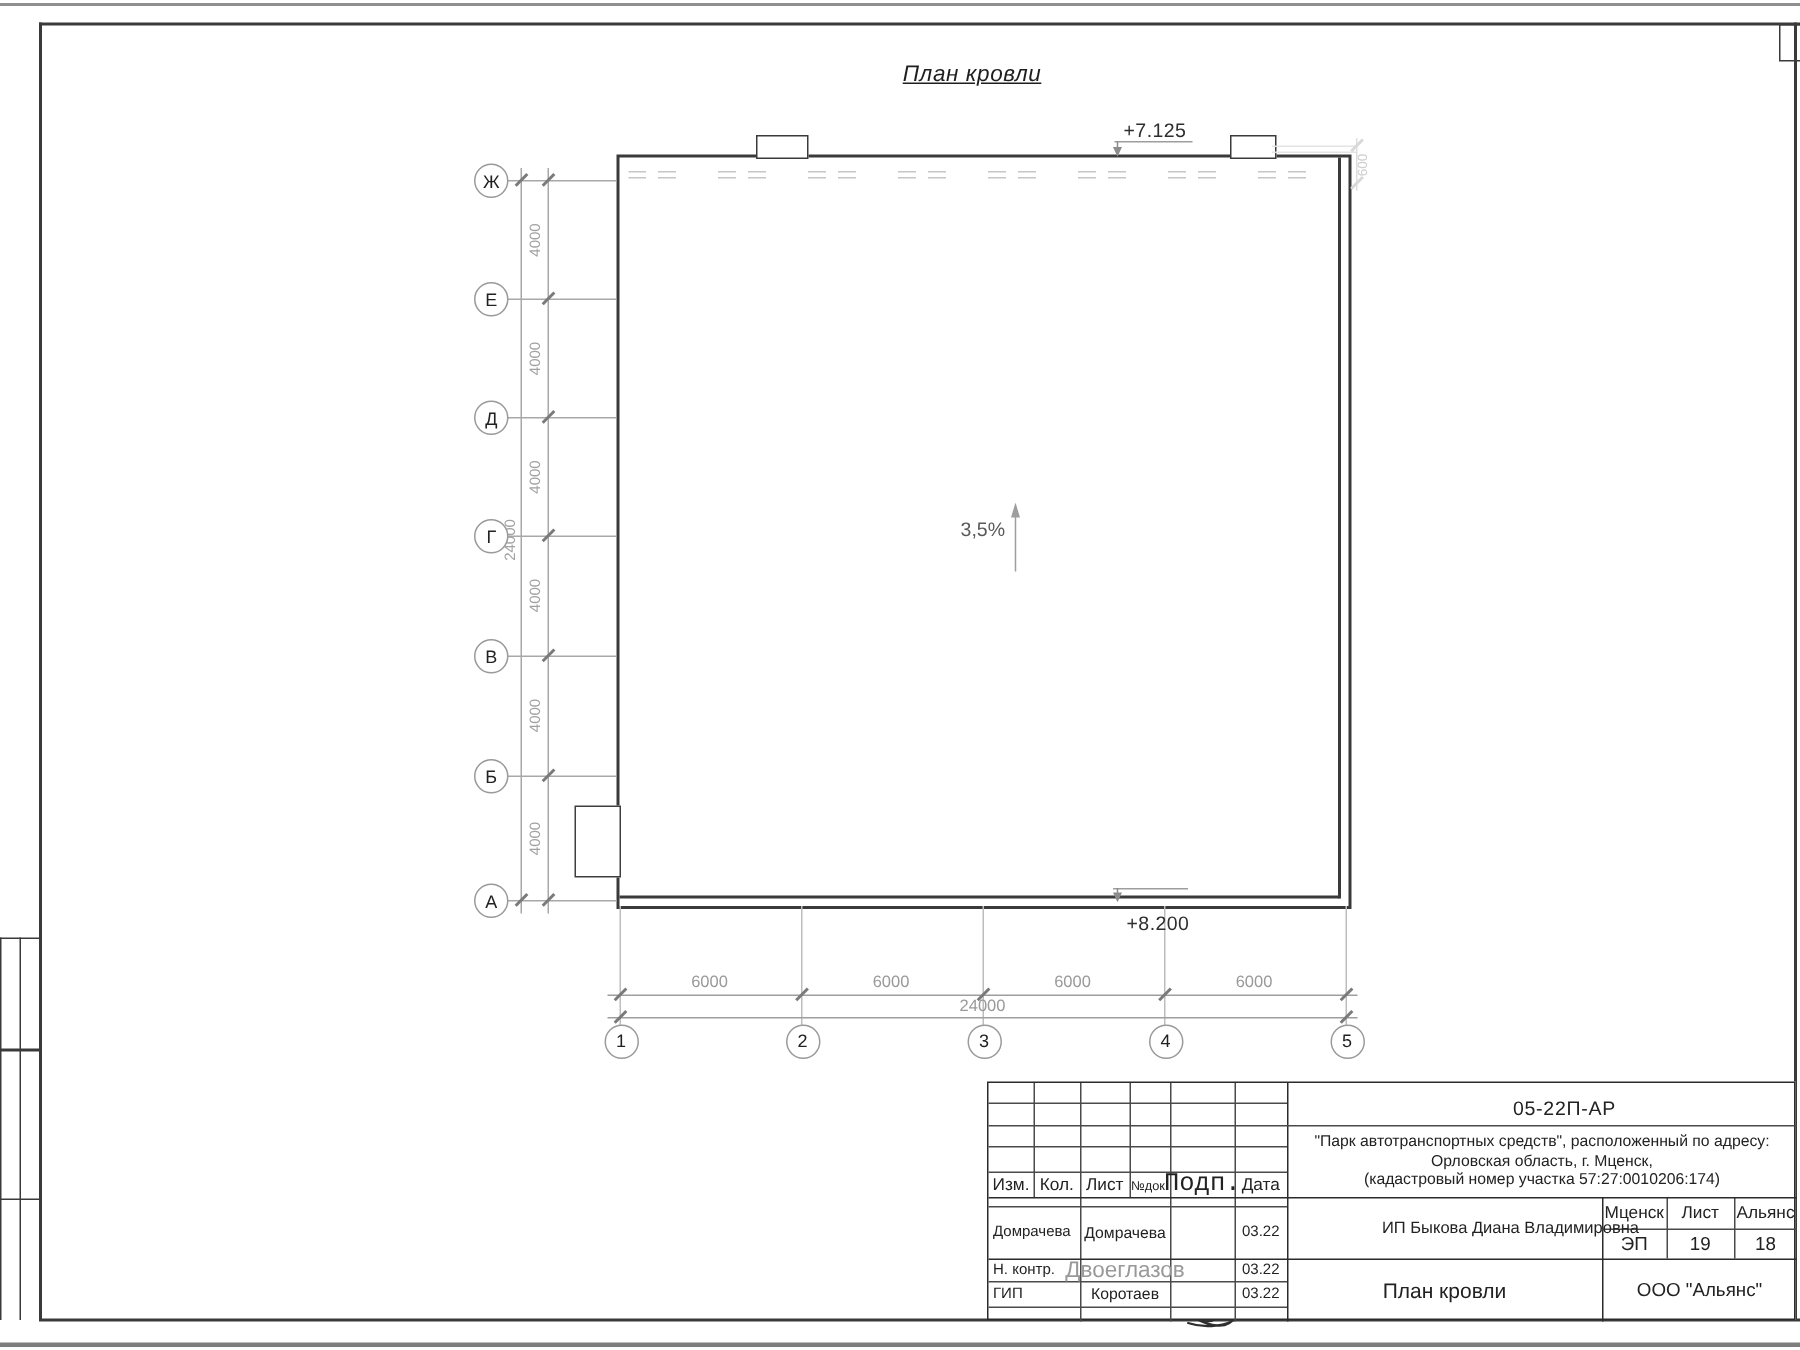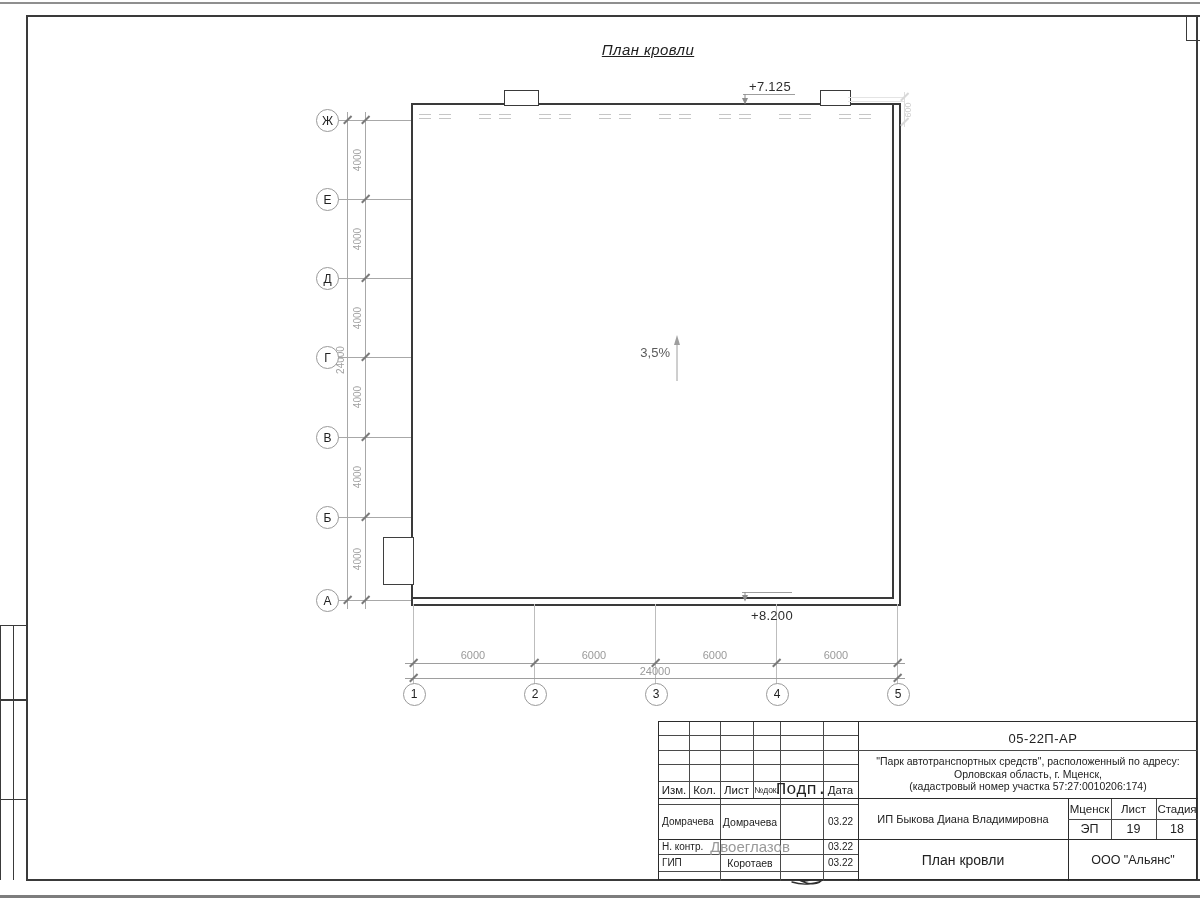--- a/index.html
+++ b/index.html
@@ -229,24 +229,24 @@
   <div class="cell" style="left:164px;top:132px;width:35px;height:17px;font-size:10px;">03.22</div>
 
   <div class="cell" style="left:199px;top:2px;width:340px;height:28px;font-size:13px;letter-spacing:0.5px;padding-left:15px;">05-22П-АР</div>
 
   <div class="abs" style="left:199px;top:28px;width:340px;height:48px;display:flex;flex-direction:column;align-items:center;justify-content:center;font-size:10.5px;line-height:12.5px;text-align:center;">
     <span>"Парк автотранспортных средств",  расположенный по адресу:</span>
     <span>Орловская область, г. Мценск,</span>
     <span>(кадастровый номер участка 57:27:0010206:174)</span>
   </div>
 
-  <div class="cell" style="left:199px;top:76px;width:210px;height:41px;font-size:11px;">ИП Быкова Диана Владимировна</div>
+  <div class="cell" style="left:199px;top:76px;width:210px;height:41px;font-size:11px;padding-left:44px;">ИП Быкова Диана Владимировна</div>
 
   <div class="cell" style="left:409px;top:76px;width:43px;height:21px;font-size:11.5px;">Мценск</div>
   <div class="cell" style="left:452px;top:76px;width:45px;height:21px;font-size:11.5px;">Лист</div>
-  <div class="cell" style="left:497px;top:76px;width:42px;height:21px;font-size:11.5px;">Стадия</div>
+  <div class="cell" style="left:497px;top:76px;width:42px;height:21px;font-size:11.5px;">Альянс</div>
   <div class="cell" style="left:409px;top:97px;width:43px;height:20px;font-size:12.5px;">ЭП</div>
   <div class="cell" style="left:452px;top:97px;width:45px;height:20px;font-size:12.5px;">19</div>
   <div class="cell" style="left:497px;top:97px;width:42px;height:20px;font-size:12.5px;">18</div>
 
   <div class="cell" style="left:199px;top:117px;width:210px;height:42px;font-size:14px;">План кровли</div>
   <div class="cell" style="left:409px;top:117px;width:130px;height:42px;font-size:12.5px;">ООО "Альянс"</div>
 </div>
 
 </body></html>

